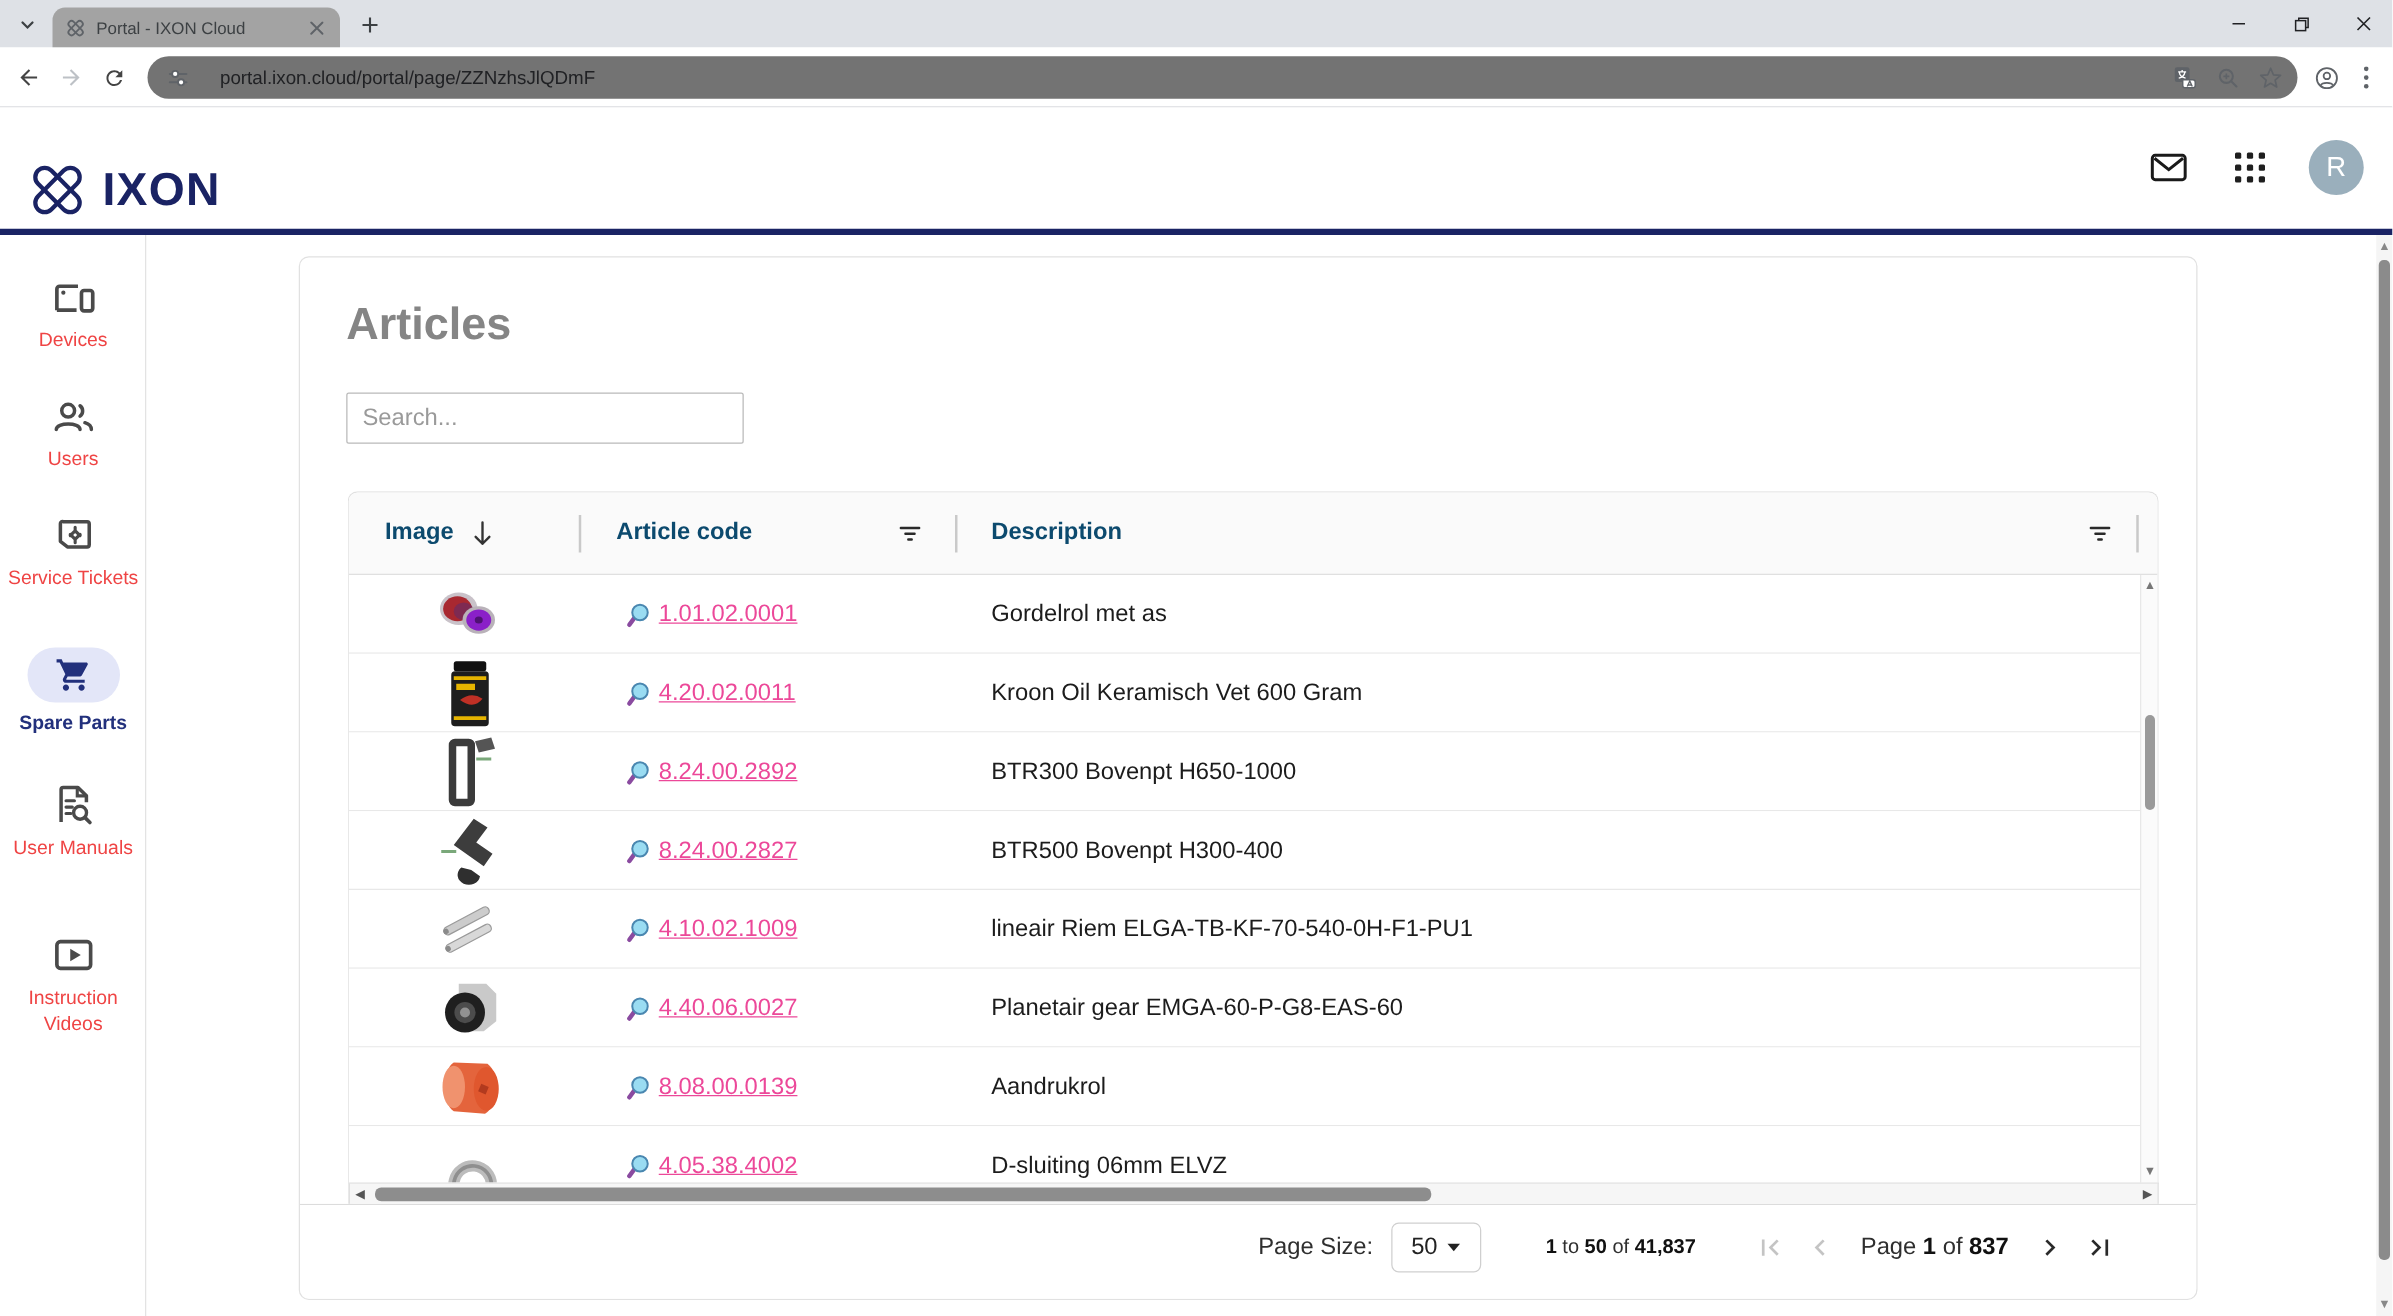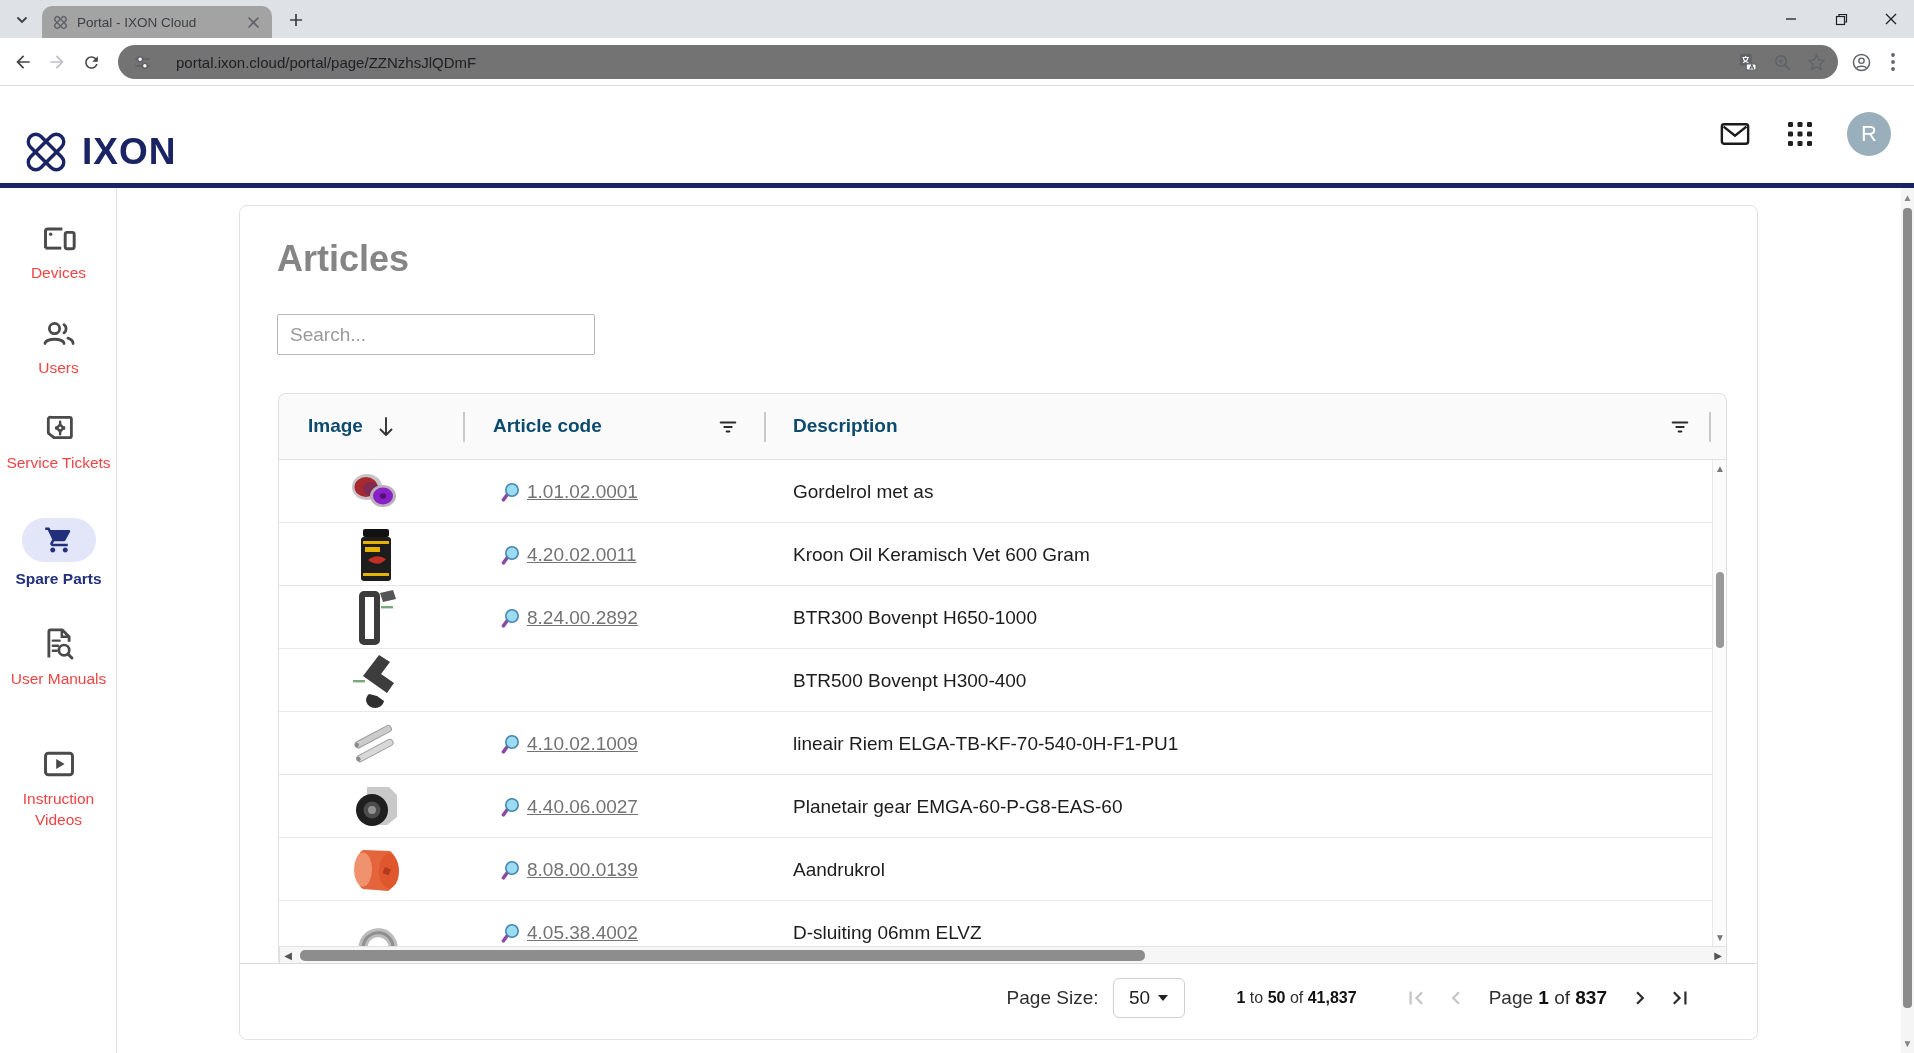--- a/index.html
+++ b/index.html
@@ -46,21 +46,21 @@
   .tablewrap { position:absolute; left:278px; top:393px; width:1449px; height:570px; border:1px solid #e0e0e0; border-bottom:none; border-radius:8px 8px 0 0; background:#fff; overflow:hidden; }
   .thead { position:absolute; left:0; top:0; width:100%; height:66px; background:#fafafa; border-bottom:1px solid #e0e0e0; }
   .th { position:absolute; top:21px; font-size:19px; font-weight:700; color:#0c4a6e; }
   .th-div { position:absolute; top:18px; width:2px; height:30px; background:#c9c9c9; }
   .th-ic { position:absolute; top:22px; }
 
   .tbody { position:absolute; left:0; top:66px; width:1435px; height:487px; overflow:hidden; }
   .trow { position:absolute; left:0; width:1435px; height:63px; border-bottom:1px solid #e8e8e8; background:#fff; }
   .cell-img { position:absolute; left:67px; top:2px; width:60px; height:59px; display:flex; align-items:center; justify-content:center; overflow:hidden; }
   .cell-code { position:absolute; left:222px; top:0; height:63px; display:flex; align-items:center; }
-  .code-link { font-size:19px; color:#737373; text-decoration:underline; margin-left:7px; cursor:pointer; }
+  .code-link { font-size:19px; color:#ec4899; text-decoration:underline; margin-left:7px; cursor:pointer; }
   .cell-desc { position:absolute; left:514px; top:0; height:63px; display:flex; align-items:center; font-size:19px; color:#1c1c1c; }
 
   
   .vscroll { position:absolute; right:0; top:66px; width:14px; height:487px; background:#fbfbfb; border-left:1px solid #e8e8e8; }
   .vthumb { position:absolute; left:3px; top:112px; width:8px; height:76px; background:#9a9a9a; border-radius:4px; }
   .varrow { position:absolute; left:2px; width:10px; height:10px; color:#777; font-size:10px; line-height:10px; text-align:center; }
 
   
   .hscroll { position:absolute; left:279px; top:946px; width:1448px; height:17px; background:#f6f6f6; border-top:1px solid #e3e3e3; border-left:1px solid #e0e0e0; border-right:1px solid #e0e0e0; }
   .hthumb { position:absolute; left:20px; top:3px; width:845px; height:11px; background:#8d8d8d; border-radius:5px; }
@@ -379,20 +379,27 @@
     </div>
 
     <div class="trow" style="top:189px">
       <div class="cell-img">
         <svg width="54" height="58" viewBox="0 0 54 58">
           <path d="M30 3 l11 7 -9 12 13 9 -7 10 -24-17 z" fill="#3d3d3d"></path>
           <path d="M20 42 a9 8 0 1 0 15 7 l-7-5z" fill="#2f2f2f"></path>
           <rect x="4" y="28" width="12" height="2.4" fill="#7aa87a"></rect>
         </svg>
       </div>
+      <div class="cell-code">
+        <svg width="19" height="20" viewBox="0 0 19 20">
+          <line x1="6" y1="13" x2="2.5" y2="17.8" stroke="#8a4ba0" stroke-width="3.6" stroke-linecap="round"></line>
+          <circle cx="11" cy="8" r="6.2" fill="#9adcf2" stroke="#4a87b0" stroke-width="1.6"></circle>
+        </svg>
+        <a class="code-link">8.24.00.2827</a>
+      </div>
       <div class="cell-desc">BTR500 Bovenpt H300-400</div>
     </div>
 
     <div class="trow" style="top:252px">
       <div class="cell-img">
         <svg width="54" height="46" viewBox="0 0 54 46">
           <g transform="rotate(-28 27 23)">
             <rect x="8" y="12" width="40" height="6.5" rx="3" fill="#cccccc" stroke="#9a9a9a" stroke-width="1"></rect>
             <rect x="3" y="25" width="40" height="6.5" rx="3" fill="#d8d8d8" stroke="#9a9a9a" stroke-width="1"></rect>
             <circle cx="9.5" cy="15" r="2.2" fill="#8a8a8a"></circle>

